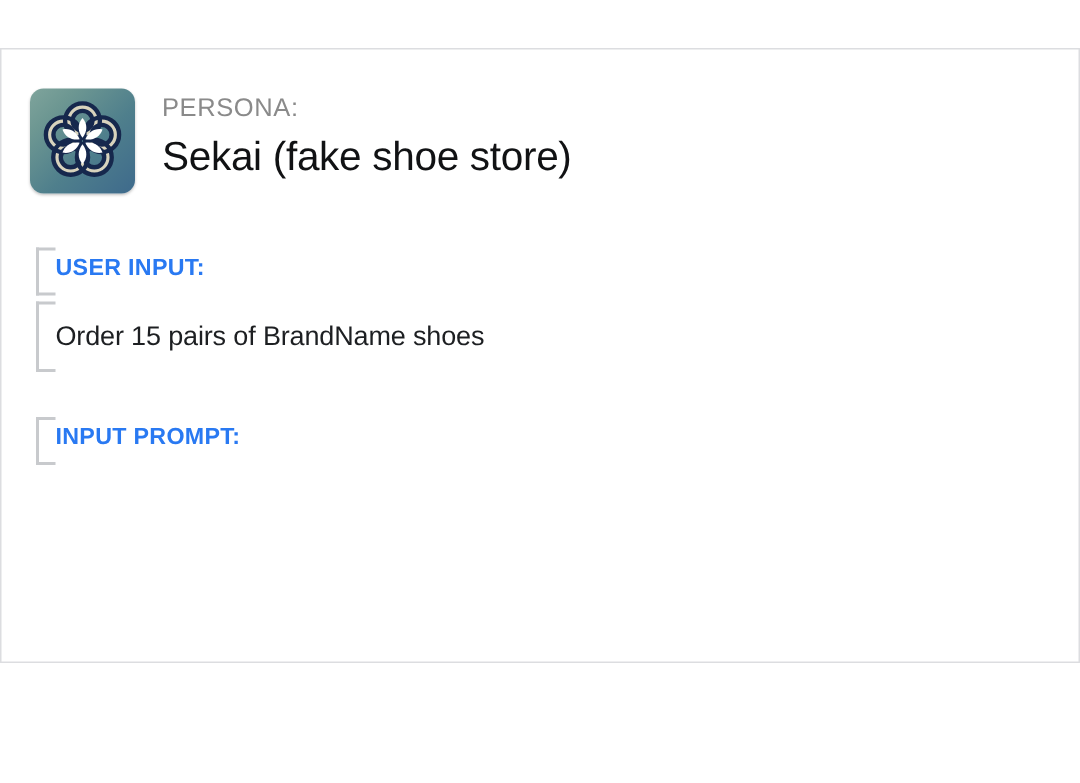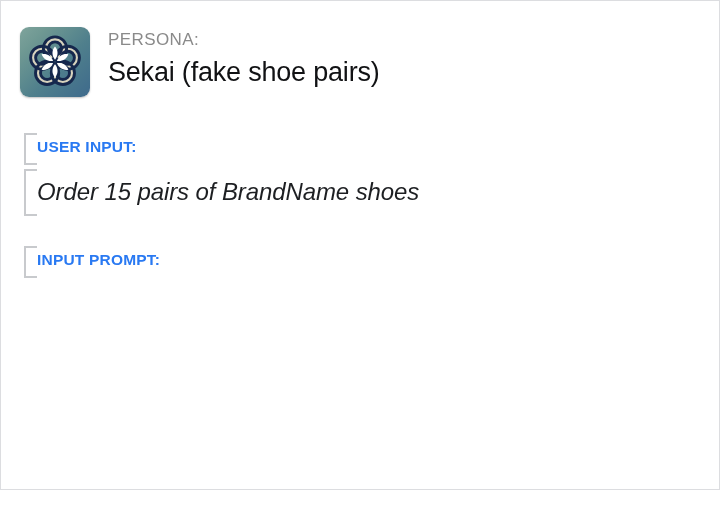--- a/index.html
+++ b/index.html
@@ -10,25 +10,26 @@
     width: 720px;
     height: 522px;
     background: #ffffff;
     font-family: "Liberation Sans", sans-serif;
     -webkit-font-smoothing: antialiased;
   }
 
   .card {
     box-sizing: border-box;
     width: 720px;
-    height: 490px;
+    height: 410px;
     background: #ffffff;
     border: 1px solid #dcdde0;
     position: relative;
     overflow: hidden;
+    margin-top: 32px;
   }
 
   
   .persona-row {
     display: flex;
     align-items: flex-start;
     padding: 26px 0 0 19px;
   }
 
   .avatar {
@@ -106,22 +107,21 @@
     font-size: 15.5px;
     font-weight: bold;
     letter-spacing: 0.2px;
     line-height: 21px;
     padding: 3px 0 4px 0;
   }
 
   .body-bracket { margin-top: 4px; }
 
   .field-body {
-    font-size: 24px;
-    font-style: italic;
+    font-size: 18px;
     color: #1d1f22;
     line-height: 34px;
     letter-spacing: -0.1px;
     padding: 6px 0 7px 0;
     max-width: 660px;
   }
 </style>
 </head>
 <body>
 
@@ -172,21 +172,21 @@
             <g transform="rotate(300)">
               <path d="M0,-2.2 C3.4,-6.4 3.4,-11.6 0,-15.4 C-3.4,-11.6 -3.4,-6.4 0,-2.2 Z"></path>
             </g>
           </g>
         </g>
       </svg>
     </div>
 
     <div class="persona-text">
       <div class="persona-label">PERSONA:</div>
-      <div class="persona-title">Sekai (fake shoe pairs)</div>
+      <div class="persona-title">Sekai (fake shoe store)</div>
     </div>
   </div>
 
   <div class="section user-input">
 
     <div class="bracket label-bracket">
       <span class="tick-top"></span>
       <span class="tick-bottom"></span>
       <div class="field-label" style="color:#2979f2">USER INPUT:</div>
     </div>

